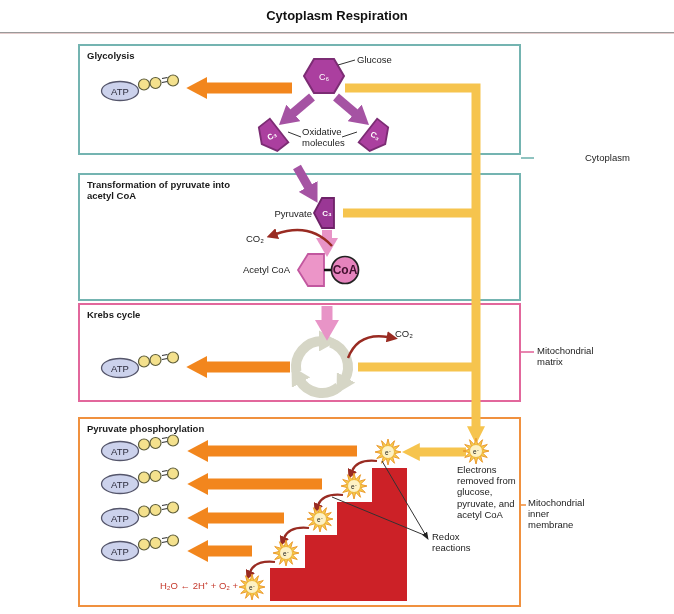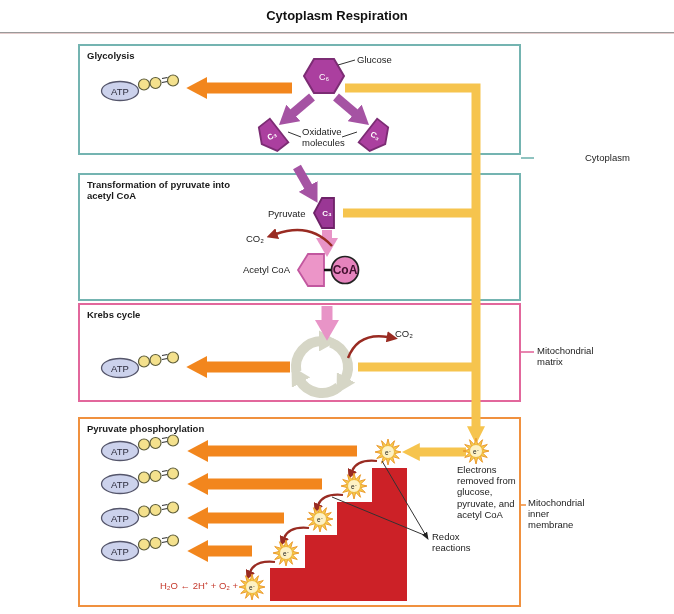--- a/index.html
+++ b/index.html
@@ -182,21 +182,21 @@
 
   <div class="sym sym-e" style="left:388px;top:452px;">e⁻</div>
   <div class="sym sym-e" style="left:354px;top:486px;">e⁻</div>
   <div class="sym sym-e" style="left:320px;top:519px;">e⁻</div>
   <div class="sym sym-e" style="left:286px;top:553px;">e⁻</div>
   <div class="sym sym-e" style="left:252px;top:587px;">e⁻</div>
   <div class="sym sym-e" style="left:476px;top:451px;">e⁻</div>
 
   <div class="lbl" style="left:357px;top:54px;">Glucose</div>
   <div class="lbl" style="left:302px;top:126px;width:50px;">Oxidative molecules</div>
-  <div class="lbl" style="left:268px;top:208px;width:44px;text-align:left;">Pyruvate</div>
+  <div class="lbl" style="left:268px;top:208px;width:44px;text-align:right;">Pyruvate</div>
   <div class="lbl" style="left:246px;top:233px;">CO₂</div>
   <div class="lbl" style="left:243px;top:264px;">Acetyl CoA</div>
   <div class="lbl" style="left:395px;top:328px;">CO₂</div>
   <div class="lbl" style="left:537px;top:152px;margin-left:48px;">Cytoplasm</div>
   <div class="lbl" style="left:537px;top:345px;width:70px;">Mitochondrial matrix</div>
   <div class="lbl" style="left:528px;top:497px;width:66px;">Mitochondrial inner membrane</div>
   <div class="lbl" style="left:457px;top:464px;width:60px;">Electrons removed from glucose, pyruvate, and acetyl CoA</div>
   <div class="lbl" style="left:432px;top:531px;width:48px;">Redox reactions</div>
   <div class="lbl formula" style="left:160px;top:580px;">H₂O ← 2H⁺ + O₂ +</div>
 

